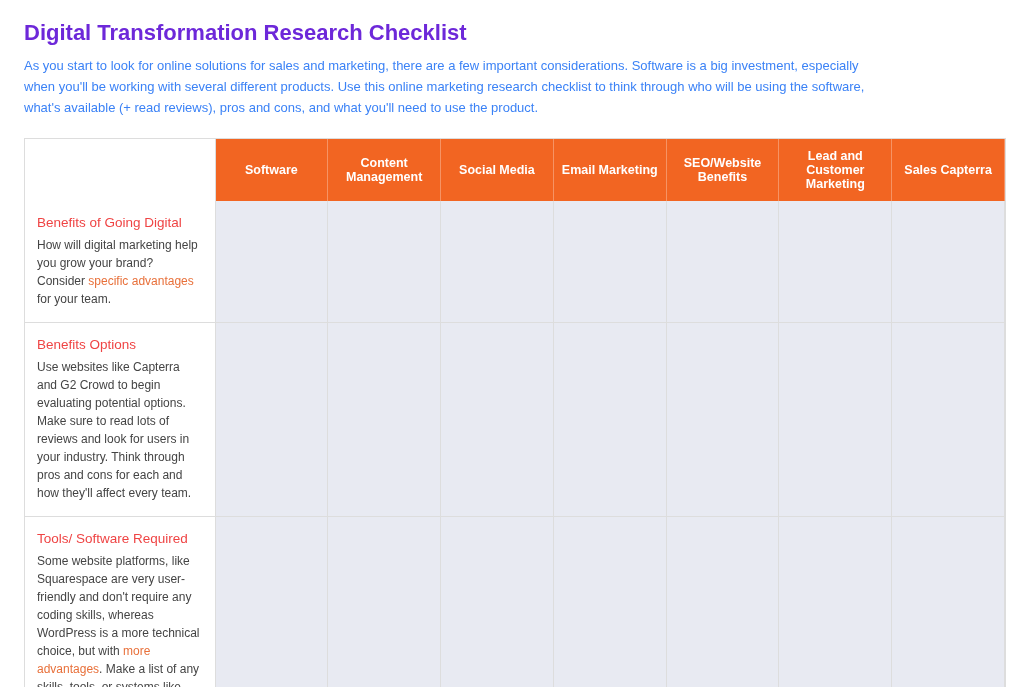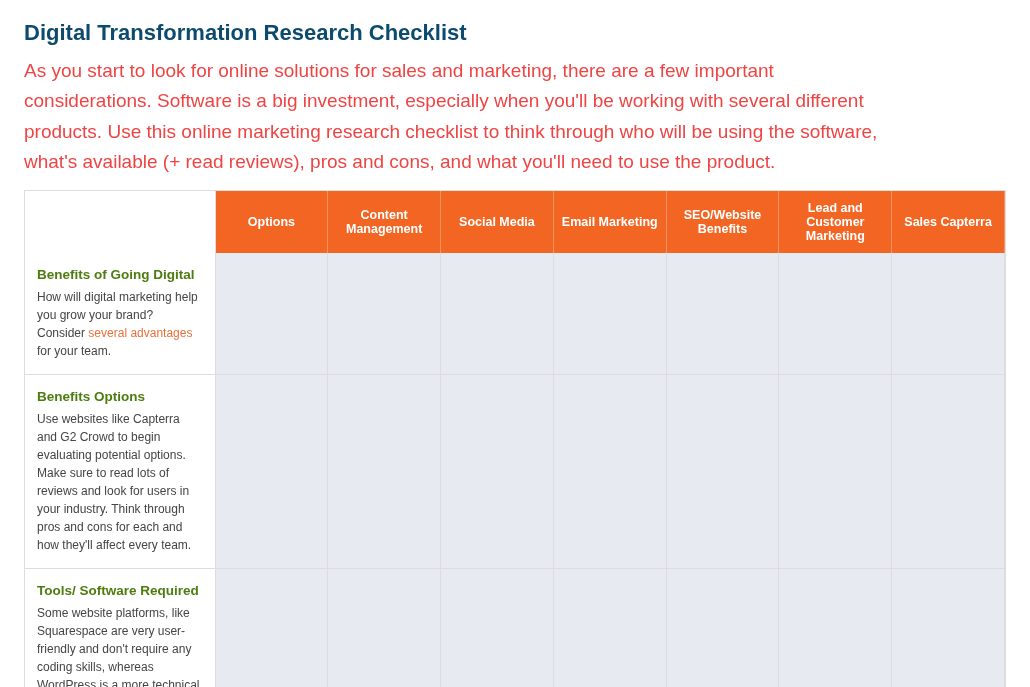--- a/index.html
+++ b/index.html
@@ -11,28 +11,28 @@
       font-family: Arial, Helvetica, sans-serif;
       font-size: 13px;
       color: #333;
       background: #fff;
       padding: 20px 24px;
       width: 1030px;
     }
     h1 {
       font-size: 22px;
       font-weight: 700;
-      color: #0c4a6e;
+      color: #6d28d9;
       margin-bottom: 10px;
     }
     .intro {
-      font-size: 19px;
-      color: #ef4444;
+      font-size: 13px;
+      color: #3b82f6;
       line-height: 1.6;
-      margin-bottom: 12px;
+      margin-bottom: 20px;
       max-width: 860px;
     }
     .table-wrapper {
       width: 100%;
       overflow: hidden;
       border: 1px solid #ddd;
     }
     table {
       width: 100%;
       border-collapse: collapse;
@@ -72,22 +72,22 @@
       min-height: 80px;
     }
     .cell-inner {
       background-color: #e8eaf2;
       width: 100%;
       height: 100%;
       min-height: 80px;
     }
     .row-title {
       font-size: 13.5px;
-      font-weight: 700;
-      color: #4d7c0f;
+      font-weight: 400;
+      color: #ef4444;
       margin-bottom: 6px;
     }
     .row-desc {
       font-size: 12px;
       color: #444;
       line-height: 1.5;
     }
     .row-desc a {
       color: #e8703a;
       text-decoration: none;
@@ -108,35 +108,35 @@
 <body>
 
 <h1>Digital Transformation Research Checklist</h1>
 <p class="intro">As you start to look for online solutions for sales and marketing, there are a few important considerations. Software is a big investment, especially when you'll be working with several different products. Use this online marketing research checklist to think through who will be using the software, what's available (+ read reviews), pros and cons, and what you'll need to use the product.</p>
 
 <div class="table-wrapper">
   <table>
     <thead>
       <tr>
         <th></th>
-        <th>Options</th>
+        <th>Software</th>
         <th>Content Management</th>
         <th>Social Media</th>
         <th>Email Marketing</th>
         <th>SEO/Website Benefits</th>
         <th>Lead and Customer Marketing</th>
         <th>Sales Capterra</th>
       </tr>
     </thead>
     <tbody>
 
       <tr class="row-benefits">
         <td>
           <div class="row-title">Benefits of Going Digital</div>
-          <div class="row-desc">How will digital marketing help you grow your brand? Consider <a href="#">several advantages</a> for your team.</div>
+          <div class="row-desc">How will digital marketing help you grow your brand? Consider <a href="#">specific advantages</a> for your team.</div>
         </td>
         <td class="data-cell">
             <div class="cell-inner"></div>
           </td>
         <td class="data-cell">
             <div class="cell-inner"></div>
           </td>
         <td class="data-cell">
             <div class="cell-inner"></div>
           </td>

